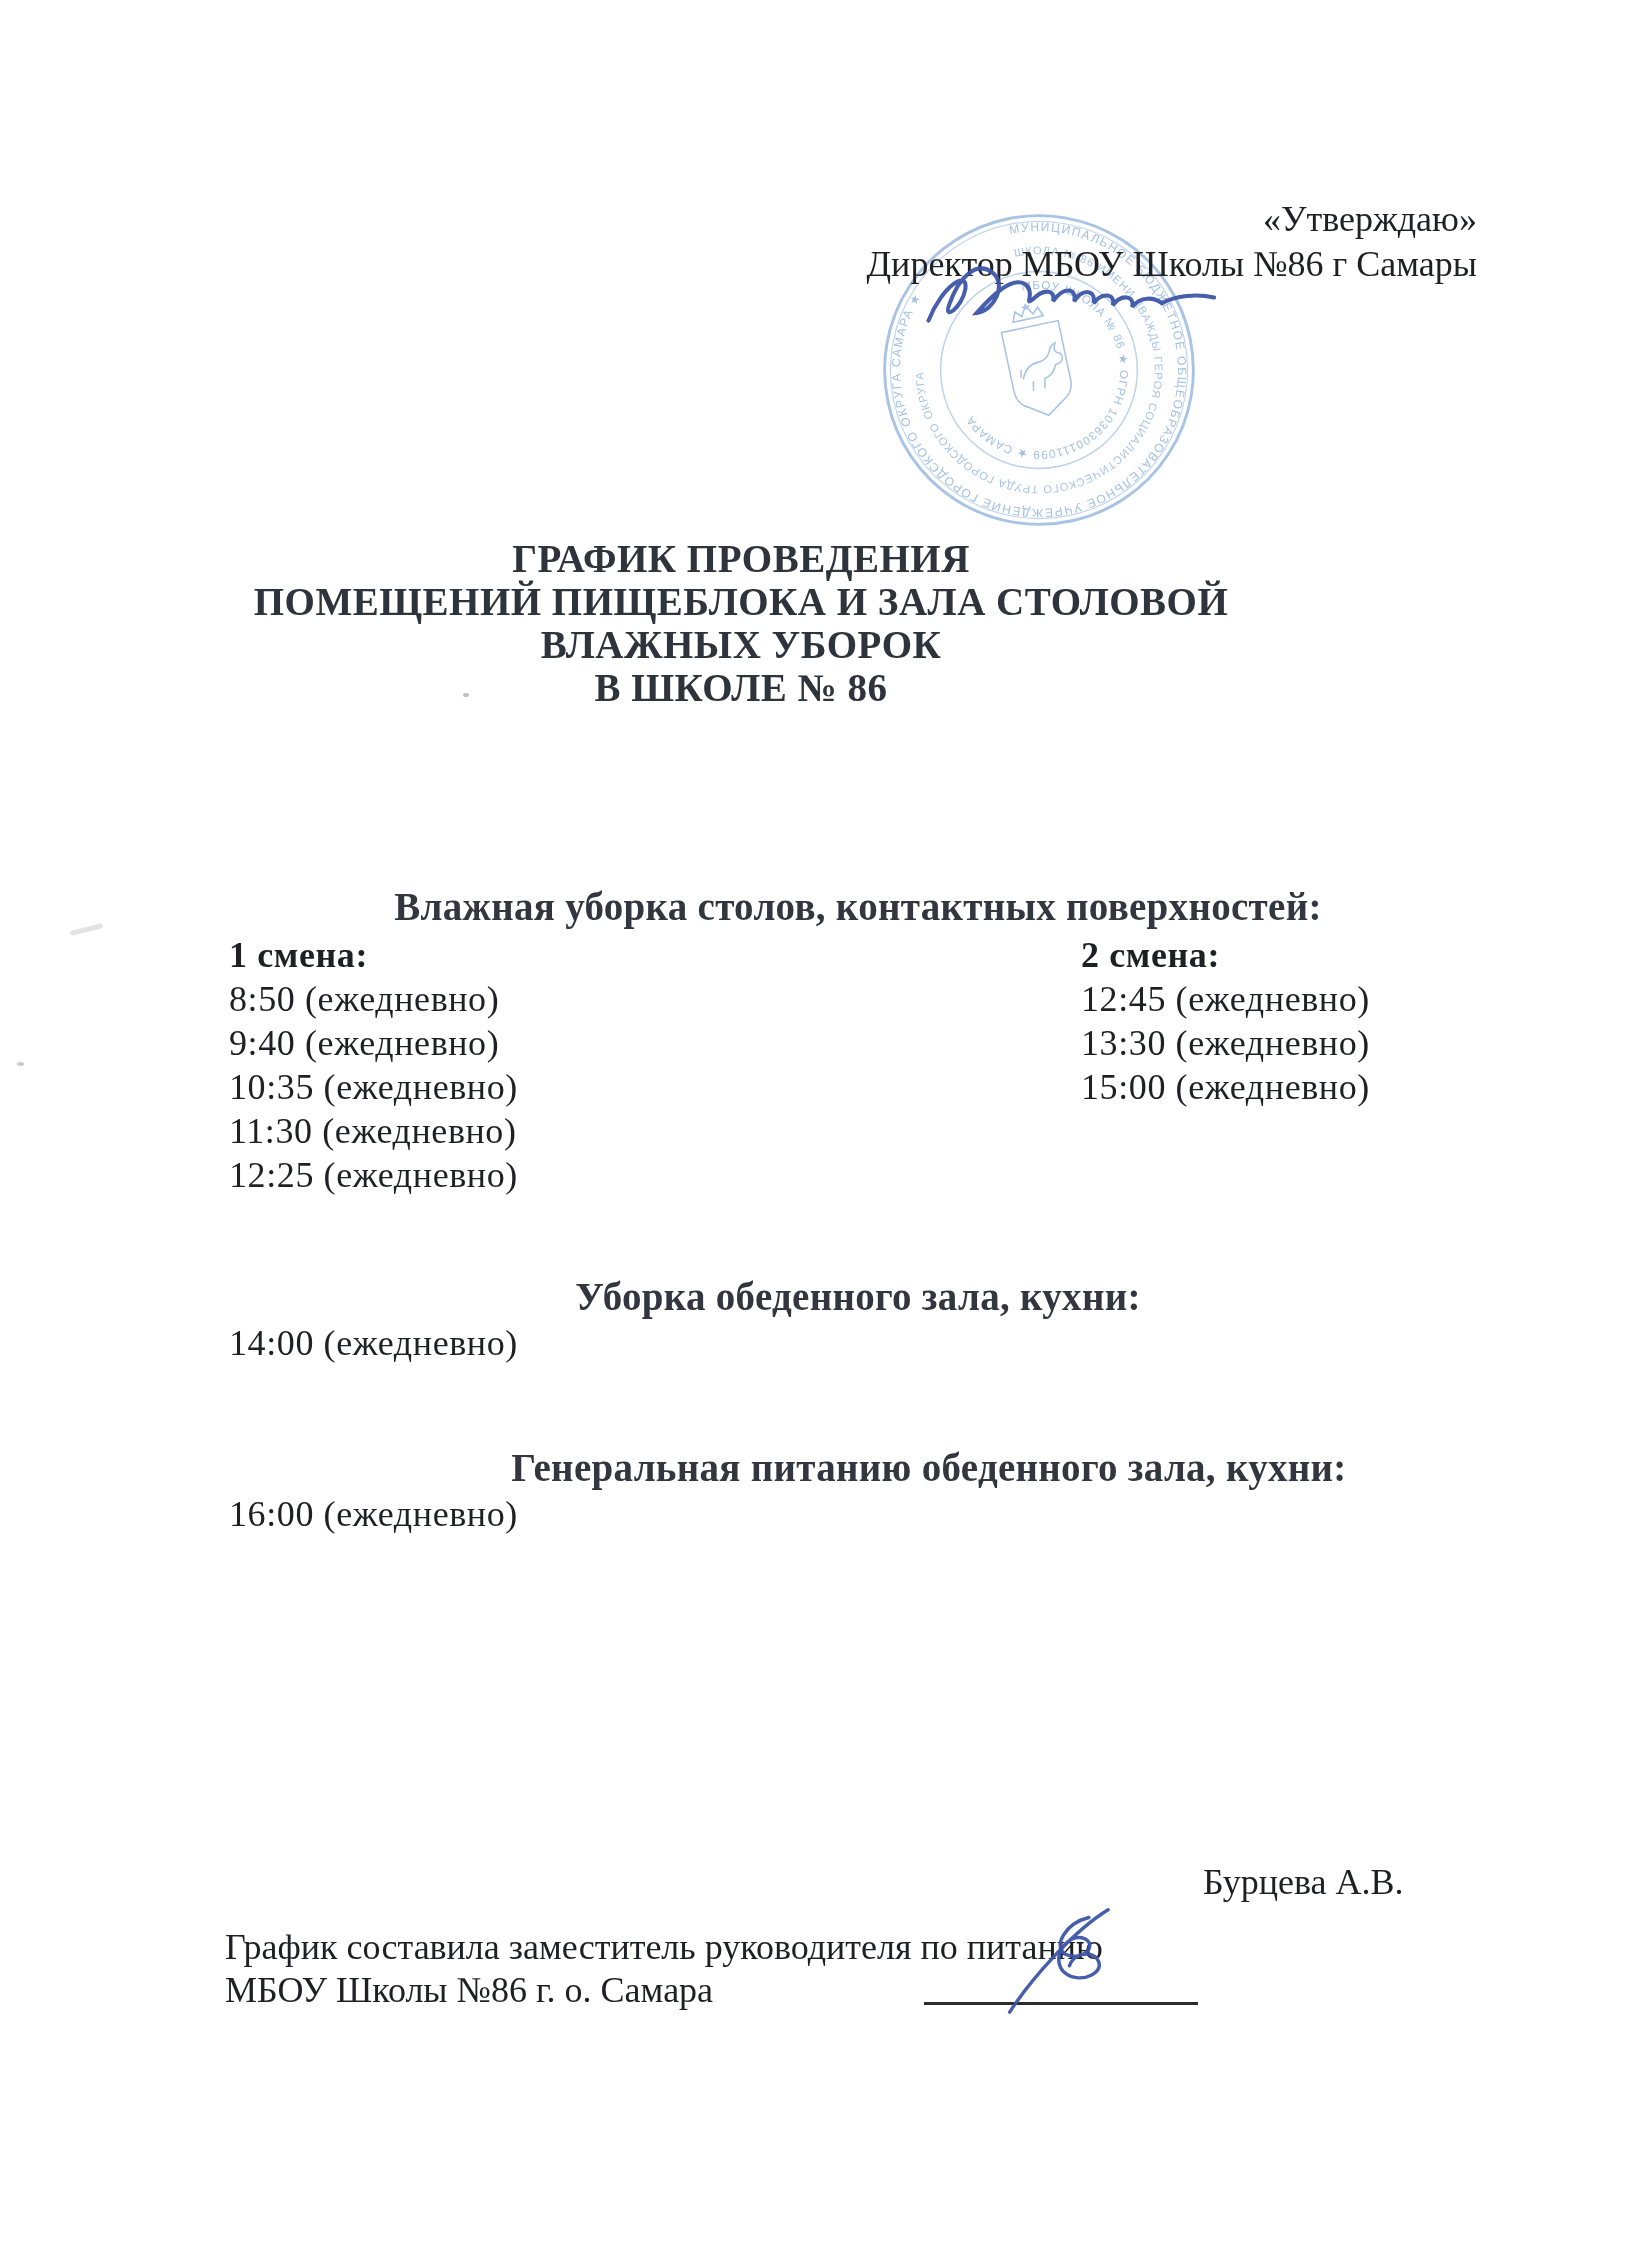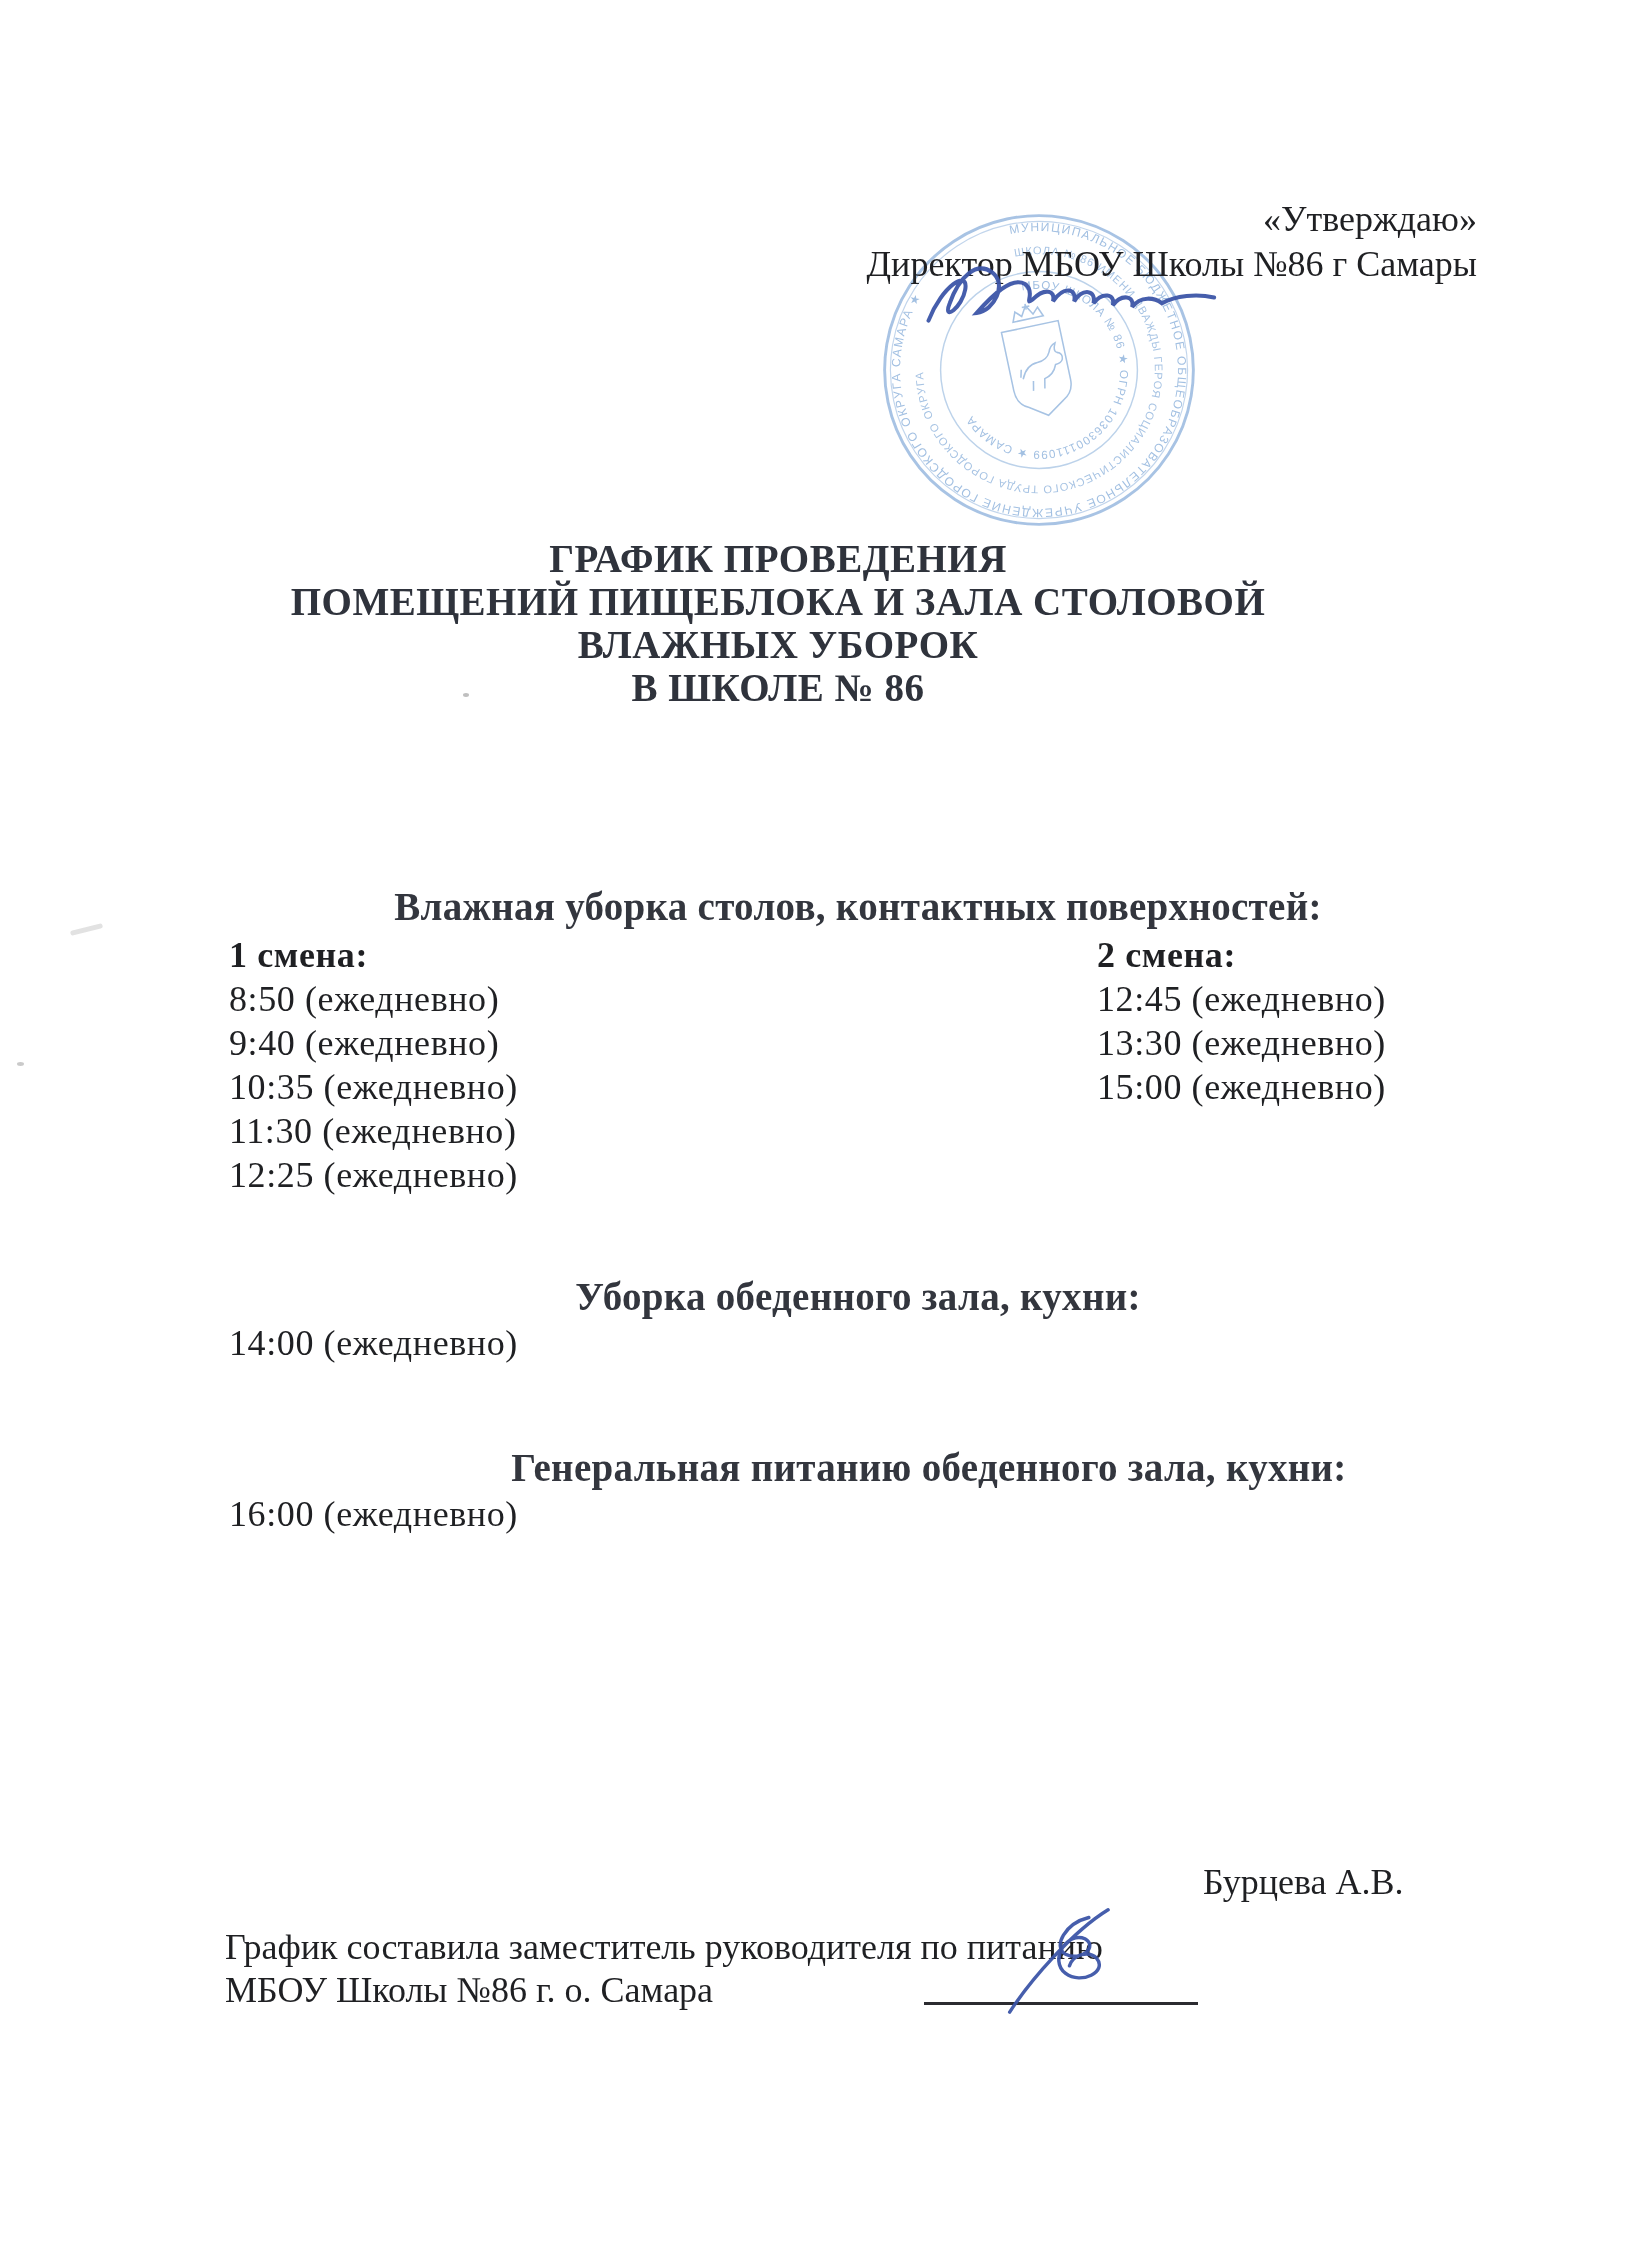--- a/index.html
+++ b/index.html
@@ -33,34 +33,33 @@
   }
   
   .dir-sign{left:915px;top:253px;width:357px;height:87px;z-index:3;}
   
   .doc-title{
     top:537px;left:0;width:1482px;
     text-align:center;
     font-weight:bold;font-size:39px;line-height:43px;
     color:#2f333c;letter-spacing:0.5px;
     z-index:2;
-    padding-left:37px;
   }
   
   .sec-head{
     font-weight:bold;font-size:39px;line-height:43px;
     color:#33363e;letter-spacing:0.3px;z-index:2;font-family:Liberation Serif, serif;
   }
   .tables-head{top:885px;left:229px;width:1258px;text-align:center;}
   .dining-head{top:1275px;left:229px;width:1258px;text-align:center;}
   .general-head{top:1446px;left:229px;width:1258px;text-align:center;transform:translateX(71px);}
   
   .sched{font-size:36px;line-height:44px;letter-spacing:0.6px;z-index:2;}
   .col1{top:933px;left:229px;}
-  .col2{top:933px;left:1081px;margin-left:16px;}
+  .col2{top:933px;left:1081px;}
   .shift-label{font-weight:bold;}
   .dining-time{top:1321px;left:229px;}
   .general-time{top:1492px;left:229px;}
   
   .f-line1{top:1925px;left:225px;font-size:36px;line-height:44px;z-index:2;}
   .f-line2{top:1968px;left:225px;font-size:36px;line-height:44px;z-index:2;}
   .f-underline{top:2002px;left:924px;width:274px;height:2.9px;background:#2b2b30;z-index:2;}
   .f-name{top:1860px;left:1203px;font-size:36px;line-height:44px;z-index:2;}
   .foot-sign{left:973px;top:1904px;width:193px;height:111px;z-index:3;}
   

